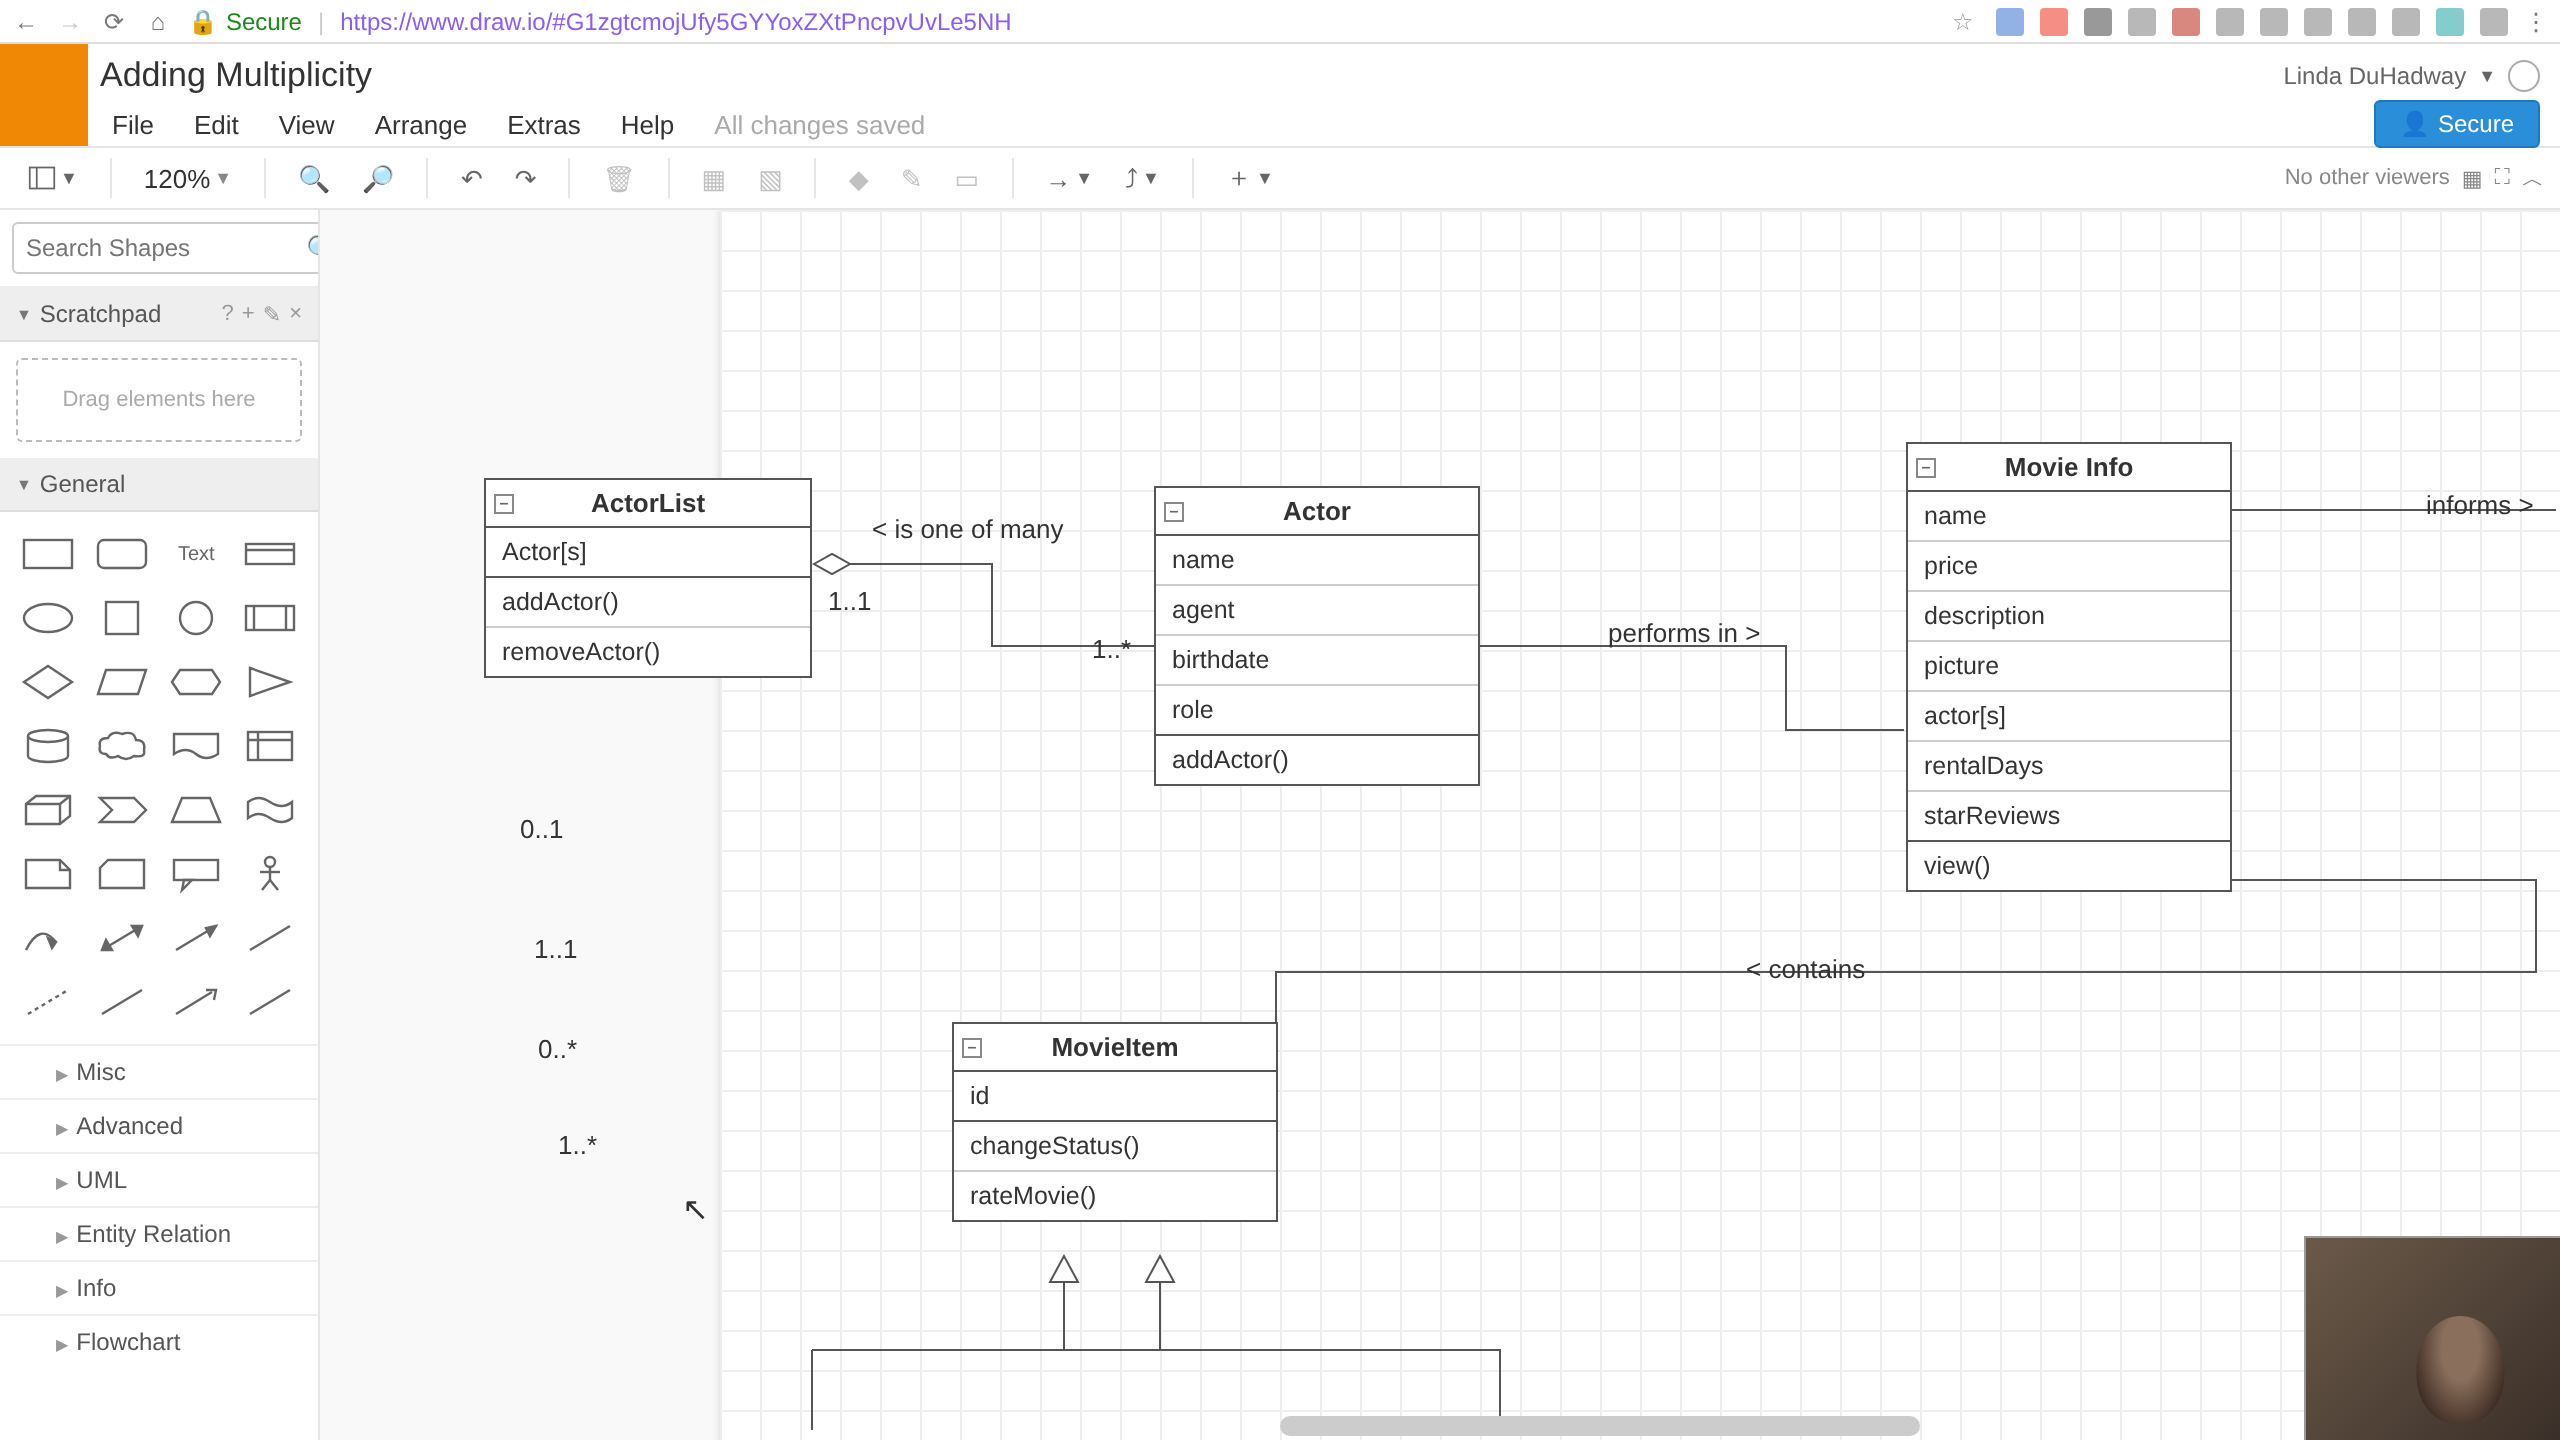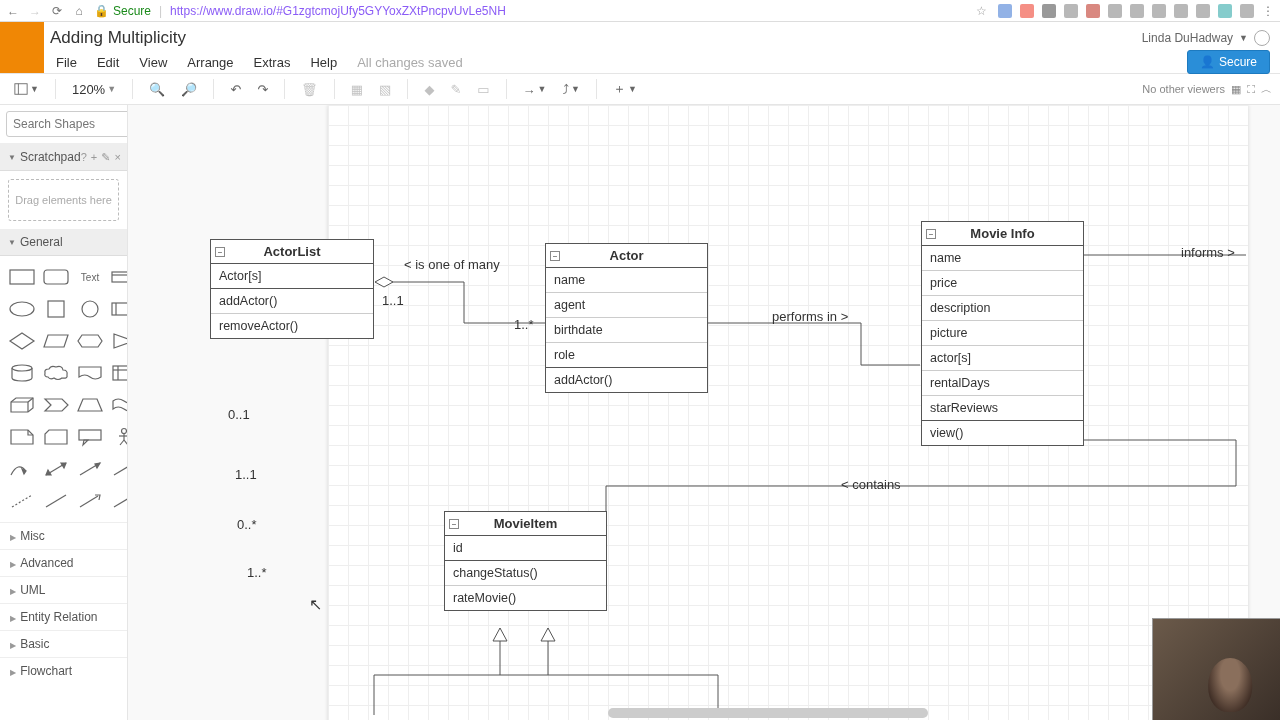--- a/index.html
+++ b/index.html
@@ -26,33 +26,33 @@
 .share-btn{background:#2a8ed8;color:#fff;border:1px solid #1d7abf;border-radius:3px;padding:4px 12px;font-size:12px;display:flex;align-items:center;gap:4px;cursor:pointer;margin-left:auto;margin-right:10px}
 
 .toolbar{height:32px;border-top:1px solid #e5e5e5;border-bottom:1px solid #e5e5e5;display:flex;align-items:center;padding:0 8px;gap:4px;color:#666}
 .tb-sep{width:1px;height:20px;background:#e5e5e5;margin:0 6px}
 .tb-btn{padding:4px 6px;cursor:pointer;display:flex;align-items:center;gap:2px}
 .tb-btn svg{width:14px;height:14px}
 .zoom{font-size:13px;color:#333}
 .toolbar .right{margin-left:auto;display:flex;align-items:center;gap:6px;color:#888;font-size:11px}
 
 .app-body{display:flex;height:615px}
-.sidebar{width:128px;border-right:1px solid #e5e5e5;background:#fff;display:flex;flex-direction:column;overflow:hidden}
+.sidebar{width:160px;border-right:1px solid #e5e5e5;background:#fff;display:flex;flex-direction:column;overflow:hidden}
 .search-wrap{padding:6px;border-bottom:1px solid #eee;display:flex;align-items:center}
 .search-wrap input{flex:1;border:1px solid #ccc;border-radius:3px;padding:5px 6px;font-size:12px}
 .search-wrap .sico{margin-left:-22px;color:#888;font-size:13px}
 .panel-hdr{padding:6px 8px;background:#eee;border-bottom:1px solid #ddd;font-size:12px;color:#555;display:flex;align-items:center}
 .panel-hdr .tri{font-size:8px;margin-right:4px;color:#777}
 .panel-hdr .tools{margin-left:auto;display:flex;gap:4px;color:#999;font-size:11px}
 .scratch-drop{margin:8px;border:1px dashed #bbb;color:#aaa;font-size:11px;text-align:center;padding:14px 4px;border-radius:3px}
 .shape-grid{display:grid;grid-template-columns:repeat(4,1fr);gap:6px;padding:8px}
 .shape{height:26px;display:flex;align-items:center;justify-content:center}
 .shape svg{width:28px;height:20px;stroke:#666;fill:none;stroke-width:1.2}
 .shape.txt{font-size:10px;color:#666}
-.cat{padding:6px 10px;font-size:12px;color:#555;border-top:1px solid #eee;cursor:pointer}
+.cat{padding:6px 28px;font-size:12px;color:#555;border-top:1px solid #eee;cursor:pointer}
 .cat .tri{font-size:8px;margin-right:4px;color:#999}
 
 .canvas-wrap{flex:1;position:relative;background:#f9f9f9}
 .canvas-scroll{position:absolute;inset:0;overflow:hidden}
 .canvas{position:absolute;left:0;top:0;width:1120px;height:620px}
 .page-shadow{position:absolute;left:200px;top:0;width:920px;height:620px;background:#fff;box-shadow:0 0 4px rgba(0,0,0,.15)}
 .grid{position:absolute;left:200px;top:0;width:920px;height:620px;
  background-image:linear-gradient(#eee 1px,transparent 1px),linear-gradient(90deg,#eee 1px,transparent 1px);
  background-size:20px 20px}
 .uml{position:absolute;background:#fff;border:1px solid #555}
@@ -368,21 +368,21 @@
       <div class="shape">
           <svg>
             <line x1="4" y1="16" x2="24" y2="4"></line>
           </svg>
         </div>
     </div>
     <div class="cat"><span class="tri">▶</span><span>Misc</span></div>
     <div class="cat"><span class="tri">▶</span><span>Advanced</span></div>
     <div class="cat"><span class="tri">▶</span><span>UML</span></div>
     <div class="cat"><span class="tri">▶</span><span>Entity Relation</span></div>
-    <div class="cat"><span class="tri">▶</span><span>Basic</span></div>
+    <div class="cat"><span class="tri">▶</span><span>Info</span></div>
     <div class="cat"><span class="tri">▶</span><span>Flowchart</span></div>
   </div>
 
   <div class="collapse-handle">◀</div>
 
   <div class="canvas-wrap">
     <div class="canvas-scroll">
       <div class="canvas">
         <div class="page-shadow"></div>
         <div class="grid"></div>

